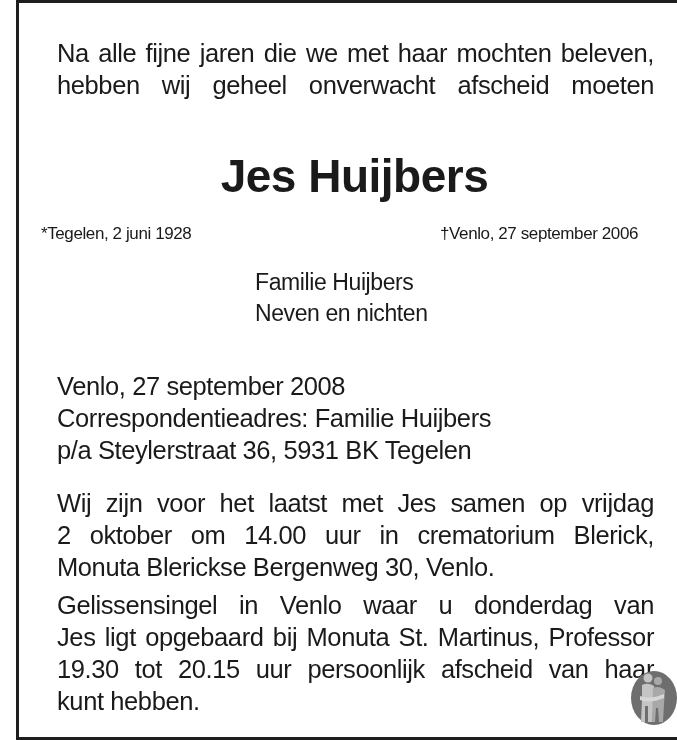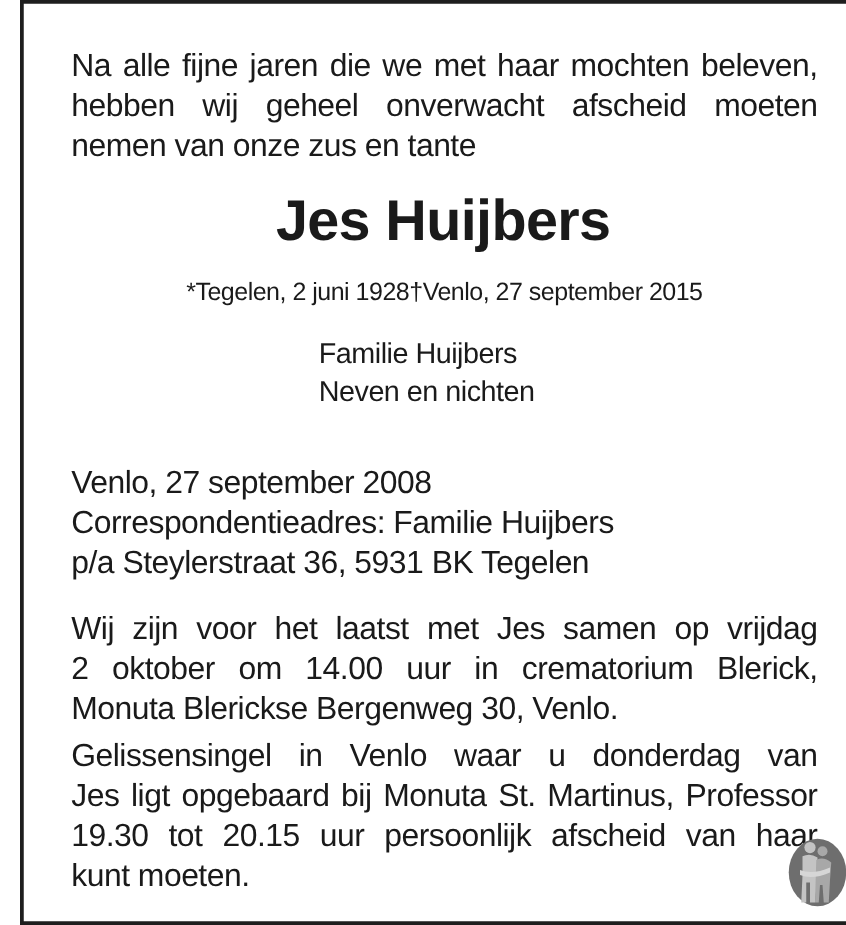--- a/index.html
+++ b/index.html
@@ -30,23 +30,23 @@
 
   .intro { top: 34px; }
   .name {
     position: absolute; top: 143px; left: 0; width: 671px;
     text-align: center;
     font-size: 46px; font-weight: bold; letter-spacing: -0.5px;
     line-height: 60px;
     font-family: "Liberation Sans", "DejaVu Sans", sans-serif;
   }
   .dates {
-    position: absolute; top: 214px; left: 38px; width: 597px;
-    font-size: 20px; line-height: 34px; letter-spacing: -0.4px;
-    display: flex; justify-content: center;
+    position: absolute; top: 214px; left: 22px; width: 597px;
+    font-size: 17px; line-height: 34px; letter-spacing: -0.4px;
+    display: flex; justify-content: space-between;
   }
   .signers {
     position: absolute; top: 264px; left: 236px;
     font-size: 23px; line-height: 31px; letter-spacing: -0.4px;
   }
   .place { top: 367px; }
   .ceremony { top: 484px; }
   .viewing { top: 586px; }
 
   .logo {
@@ -55,28 +55,27 @@
   }
 </style>
 </head>
 <body>
 
 <div class="card">
 
   <p class="p intro">
     <span class="jline">Na alle fijne jaren die we met haar mochten beleven,</span>
     <span class="jline">hebben wij geheel onverwacht afscheid moeten</span>
-    <span class="lastline">nemen van onze zus en tante</span>
   </p>
 
   <div class="name">Jes Huijbers</div>
 
   <div class="dates">
     <span>*Tegelen, 2 juni 1928</span>
-    <span>†Venlo, 27 september 2015</span>
+    <span>†Venlo, 27 september 2006</span>
   </div>
 
   <div class="signers">
     <span class="line">Familie Huijbers</span>
     <span class="line">Neven en nichten</span>
   </div>
 
   <p class="p place">
     <span class="line">Venlo, 27 september 2008</span>
     <span class="line">Correspondentieadres: Familie Huijbers</span>
@@ -86,21 +85,21 @@
   <p class="p ceremony">
     <span class="jline">Wij zijn voor het laatst met Jes samen op vrijdag</span>
     <span class="jline">2 oktober om 14.00 uur in crematorium Blerick,</span>
     <span class="lastline">Monuta Blerickse Bergenweg 30, Venlo.</span>
   </p>
 
   <p class="p viewing">
     <span class="jline">Gelissensingel in Venlo waar u donderdag  van</span>
     <span class="jline">Jes ligt opgebaard bij Monuta St. Martinus, Professor</span>
     <span class="jline">19.30 tot 20.15 uur persoonlijk afscheid van haar</span>
-    <span class="lastline">kunt moeten.</span>
+    <span class="lastline">kunt hebben.</span>
   </p>
 
   <div class="logo">
     <svg width="48" height="56" viewBox="0 0 48 56">
       <ellipse cx="24" cy="28" rx="23" ry="27" fill="#6e6e6e"></ellipse>
 
       <circle cx="18" cy="8" r="4.5" fill="#c4c4c4"></circle>
       <path d="M12 15 Q18 12 24 16 L24 30 L22 52 L18 52 L18 36 L15 36 L15 52 L11 52 L12 30 Z" fill="#c4c4c4"></path>
 
       <circle cx="28" cy="11" r="4" fill="#a8a8a8"></circle>

